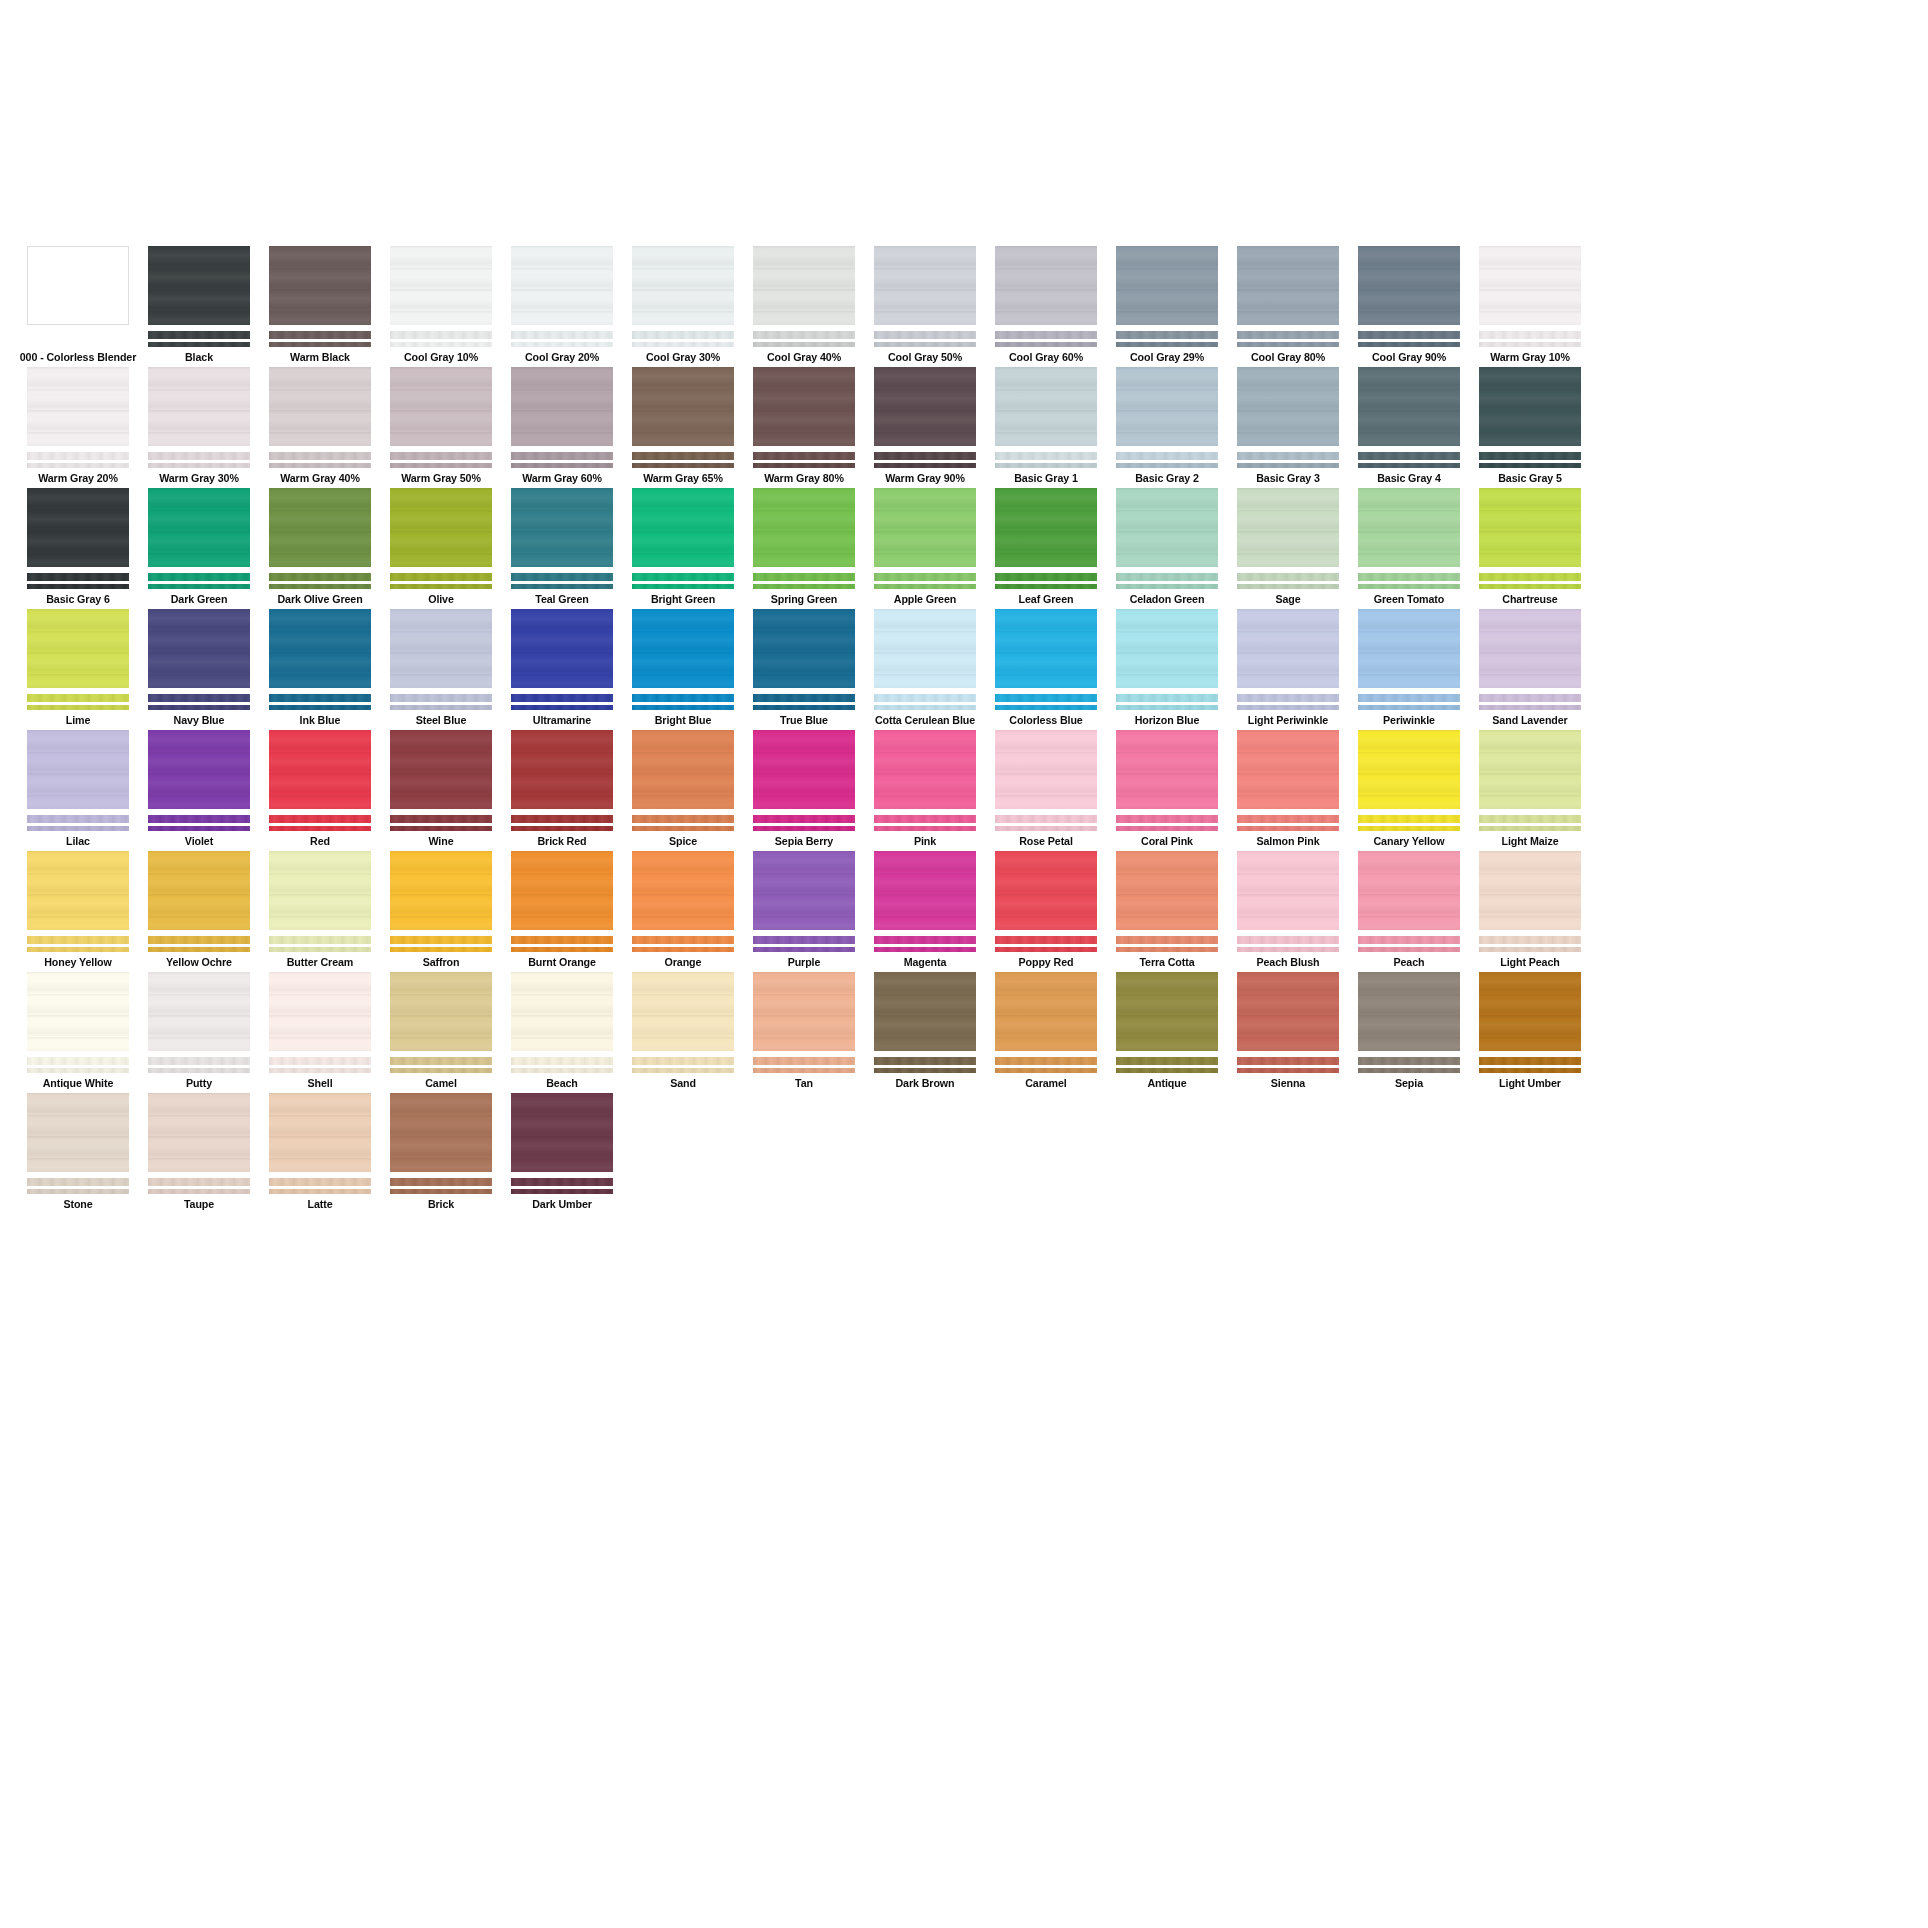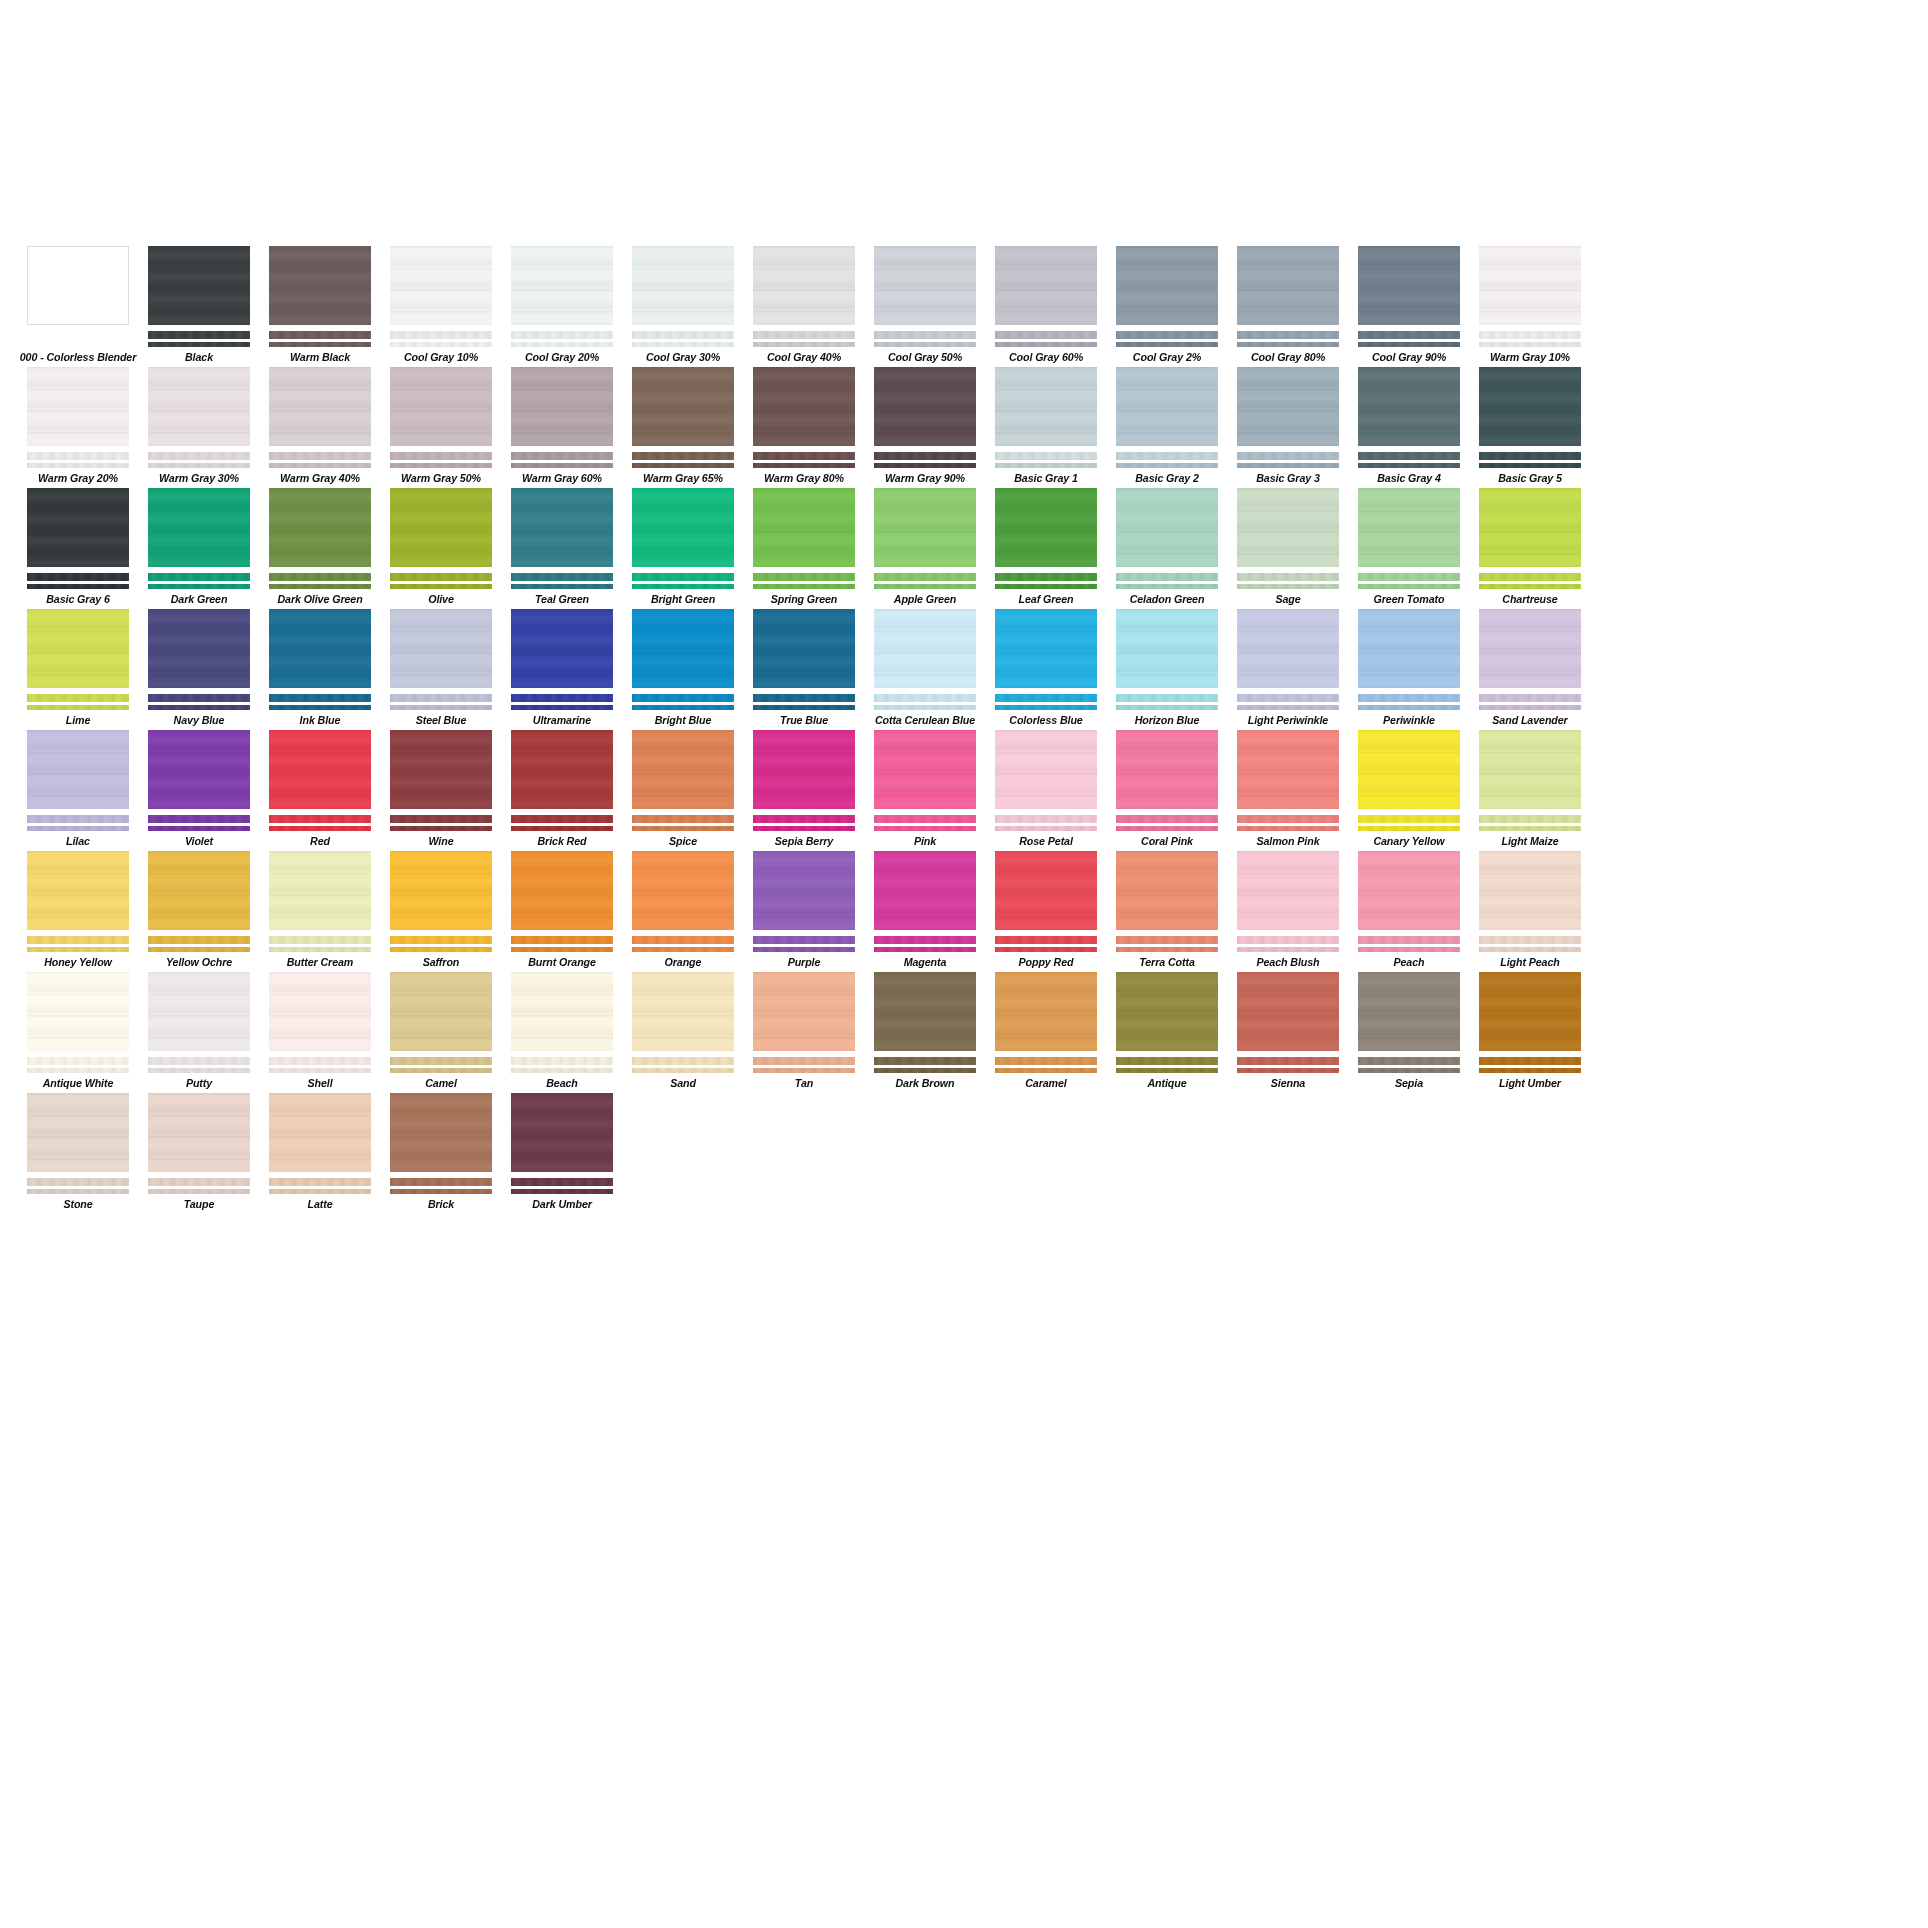--- a/index.html
+++ b/index.html
@@ -14,21 +14,20 @@
     font-family: "Liberation Sans", sans-serif;
     overflow: hidden;
   }
   #chart-root {
     position: absolute;
     left: 0;
     top: 0;
     width: 1928px;
     height: 1928px;
     background: #ffffff;
-    font-style: italic;
   }
   #grid {
     position: absolute;
     left: 27px;
     top: 246px;
     width: 1450px;
     display: grid;
     grid-template-columns: repeat(13, 102px);
     column-gap: 19px;
     row-gap: 0px;
@@ -179,21 +178,21 @@
           <div class="stripe s2" style="background: rgb(166, 164, 178);"></div>
         </div>
         <div class="label">Cool Gray 60%</div>
       </div>
       <div class="swatch-cell">
         <div class="patch" style="background: rgb(141, 156, 168);"></div>
         <div class="stripes">
           <div class="stripe s1" style="background: rgb(134, 148, 160);"></div>
           <div class="stripe s2" style="background: rgb(116, 131, 143);"></div>
         </div>
-        <div class="label">Cool Gray 2%</div>
+        <div class="label">Cool Gray 29%</div>
       </div>
       <div class="swatch-cell">
         <div class="patch" style="background: rgb(154, 168, 180);"></div>
         <div class="stripes">
           <div class="stripe s1" style="background: rgb(148, 162, 174);"></div>
           <div class="stripe s2" style="background: rgb(138, 152, 164);"></div>
         </div>
         <div class="label">Cool Gray 80%</div>
       </div>
       <div class="swatch-cell">

